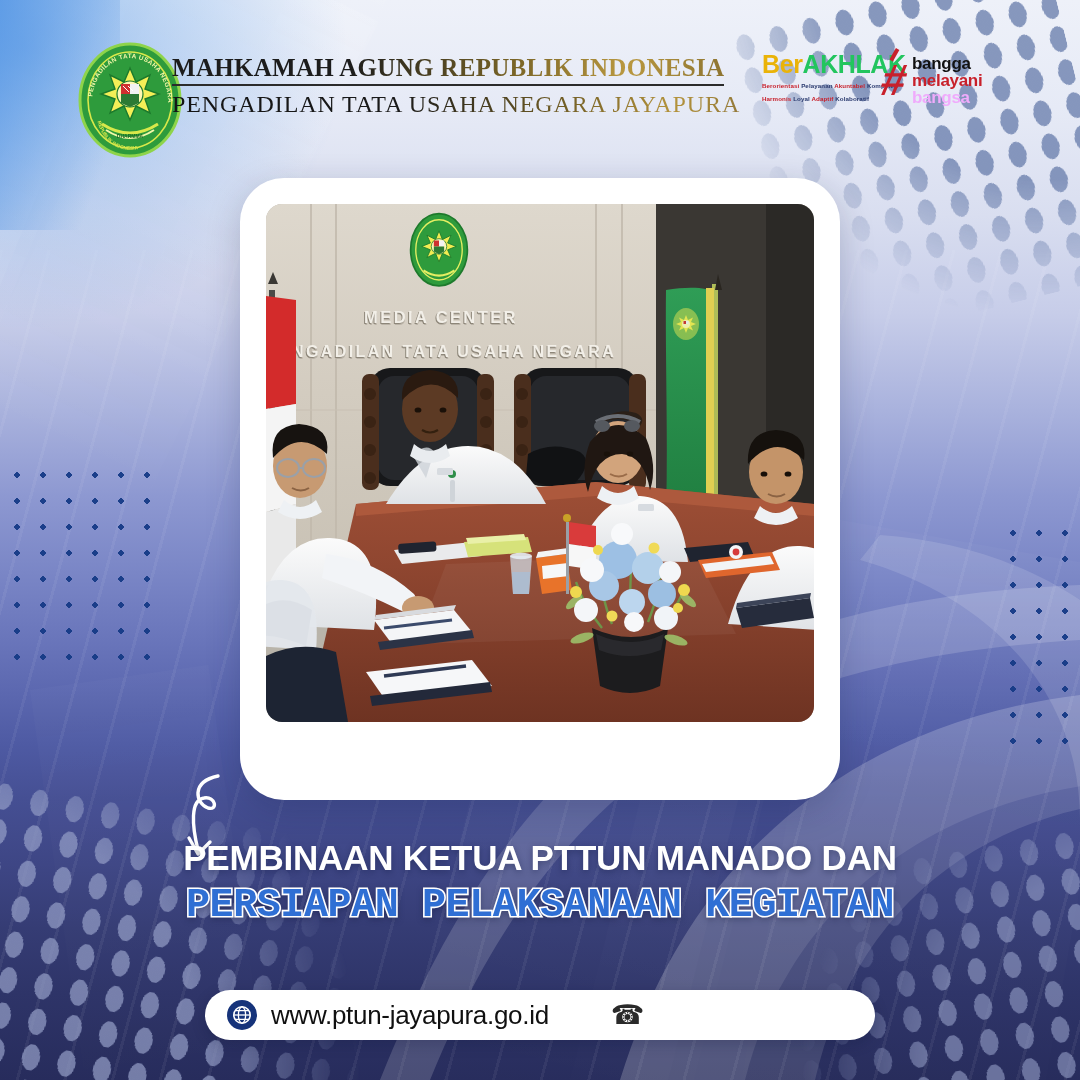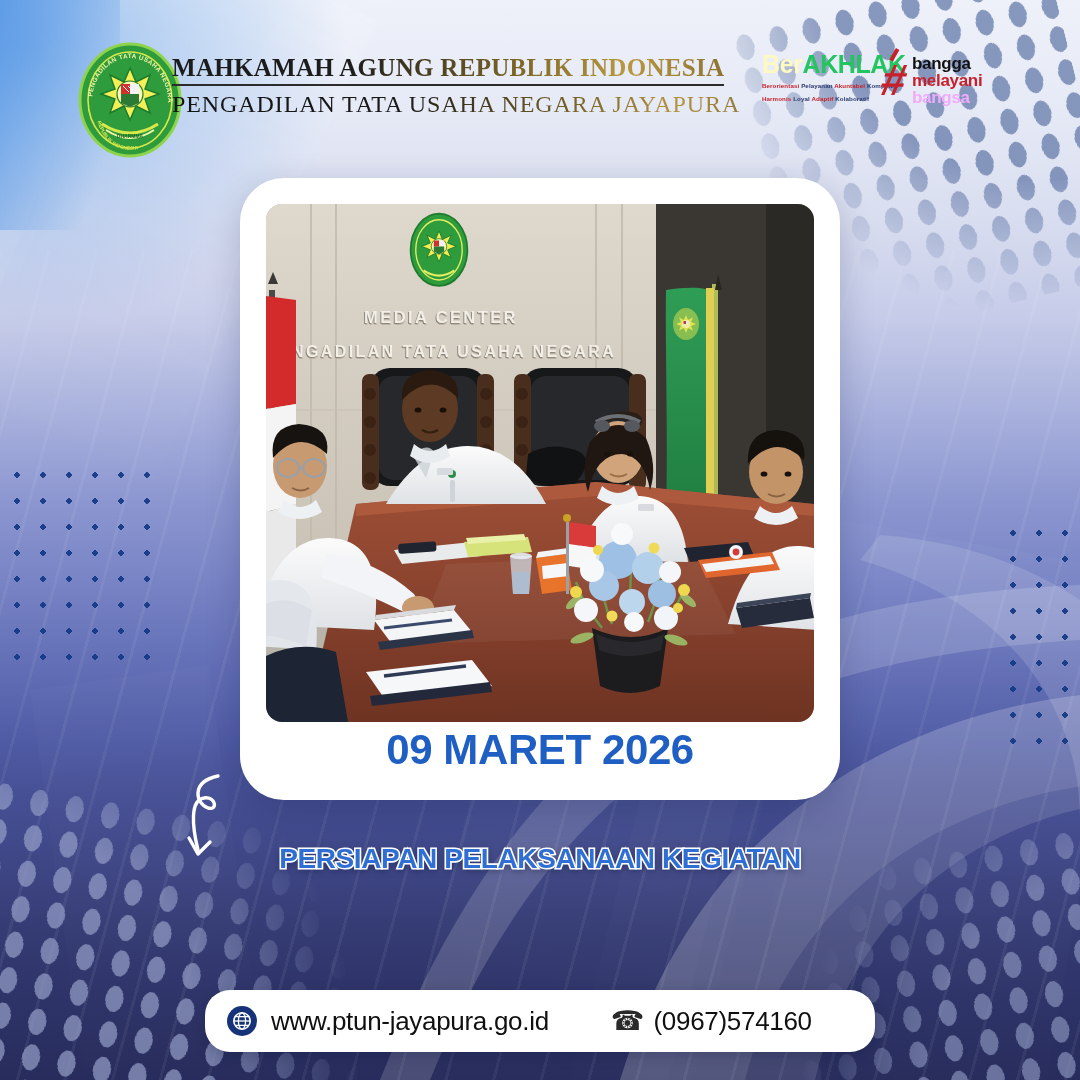--- a/index.html
+++ b/index.html
@@ -138,21 +138,21 @@
   }
 
   
   .berakhlak {
     position:absolute; left:762px; top:52px; width:240px; height:62px;
   }
   .ba-word {
     font-size:25px; font-weight:700; letter-spacing:-.4px;
     line-height:1; white-space:nowrap;
   }
-  .ba-word .ber { color:#fef9c3; }
+  .ba-word .ber { color:#eab308; }
   .ba-word .akhlak { color:#22c55e; }
   .ba-tick {
     position:absolute; left:122px; top:-6px;
     width:13px; height:13px;
     border-right:4px solid #c8202b;
     transform:rotate(30deg);
   }
   .ba-sub {
     margin-top:4px; font-size:6.2px; line-height:1.5; font-weight:700;
     letter-spacing:.1px; white-space:nowrap;
@@ -204,32 +204,33 @@
   
   .titles {
     position:absolute; left:0; right:0; top:838px; text-align:center; z-index:36;
   }
   .t-line1 {
     font-size:35px; font-weight:900; color:#ffffff;
     letter-spacing:-.2px; line-height:1.16;
     text-shadow:0 2px 6px rgba(10,16,50,.35);
   }
   .t-line2, .t-line3 {
-    font-size:28px; font-weight:900; color:#2f6fd4;
+    font-size:40px; font-weight:900; color:#2f6fd4;
     letter-spacing:-.4px; line-height:1.12;
     -webkit-text-stroke:3.2px #ffffff;
     paint-order:stroke fill;
     filter:drop-shadow(0 2px 3px rgba(10,16,50,.30));
+    font-family:Liberation Mono, monospace;
   }
   .t-line2 { margin-top:5px; }
   .t-line3 { margin-top:-1px; }
 
   
   .footer-pill {
-    position:absolute; left:205px; top:990px; width:670px; height:62px;
+    position:absolute; left:205px; top:990px; width:670px; height:50px;
     background:#ffffff; border-radius:25px; z-index:38;
     display:flex; align-items:center;
     box-shadow:0 4px 14px rgba(10,16,50,.22);
   }
   .fp-group { display:flex; align-items:center; }
   .fp-group.web  { margin-left:22px; }
   .fp-group.tel  { margin-left:62px; }
   .globe-badge {
     width:30px; height:30px; border-radius:50%;
     background:#16337a; display:flex; align-items:center; justify-content:center;
@@ -617,43 +618,42 @@
         </g>
         <g>
           <path d="M470 404 L544 394 L548 414 L476 424 Z" fill="#262c3c"></path>
           <path d="M470 404 L544 394 L545 389 L471 399 Z" fill="#3c4458"></path>
         </g>
 
         <path d="M0 452 q34 -16 70 -4 l12 70 L-6 518 Z" fill="#1d2433"></path>
       </svg>
     </div>
 
-    <div class="card-date">09 MARET 2026</div>
   </div>
 
   <svg class="arrow" viewBox="0 0 70 96">
     <path d="M46 4 C18 10 24 32 36 36 C46 39 44 24 32 26 C18 28 20 54 26 78" fill="none" stroke="#ffffff" stroke-width="3.4" stroke-linecap="round"></path>
     <path d="M17 66 L26 82 L38 70" fill="none" stroke="#ffffff" stroke-width="3.4" stroke-linecap="round" stroke-linejoin="round"></path>
   </svg>
 
   <div class="titles">
+    <div class="t-line1">PEMBINAAN KETUA PTTUN MANADO DAN</div>
     <div class="t-line2">PERSIAPAN PELAKSANAAN KEGIATAN</div>
   </div>
 
   <div class="footer-pill">
     <div class="fp-group web">
       <span class="globe-badge">
         <svg width="20" height="20" viewBox="0 0 20 20">
           <circle cx="10" cy="10" r="8.2" fill="none" stroke="#fff" stroke-width="1.6"></circle>
           <ellipse cx="10" cy="10" rx="3.6" ry="8.2" fill="none" stroke="#fff" stroke-width="1.3"></ellipse>
           <line x1="1.8" y1="10" x2="18.2" y2="10" stroke="#fff" stroke-width="1.3"></line>
           <path d="M3.2 5.6 H16.8 M3.2 14.4 H16.8" stroke="#fff" stroke-width="1.2"></path>
         </svg>
       </span>
       <span class="fp-text">www.ptun-jayapura.go.id</span>
     </div>
     <div class="fp-group tel">
       <span class="tel-glyph">☎</span>
-      <span class="fp-text tel-num">(0967)574160</span>
     </div>
   </div>
 
 </div>
 
 </body></html>

